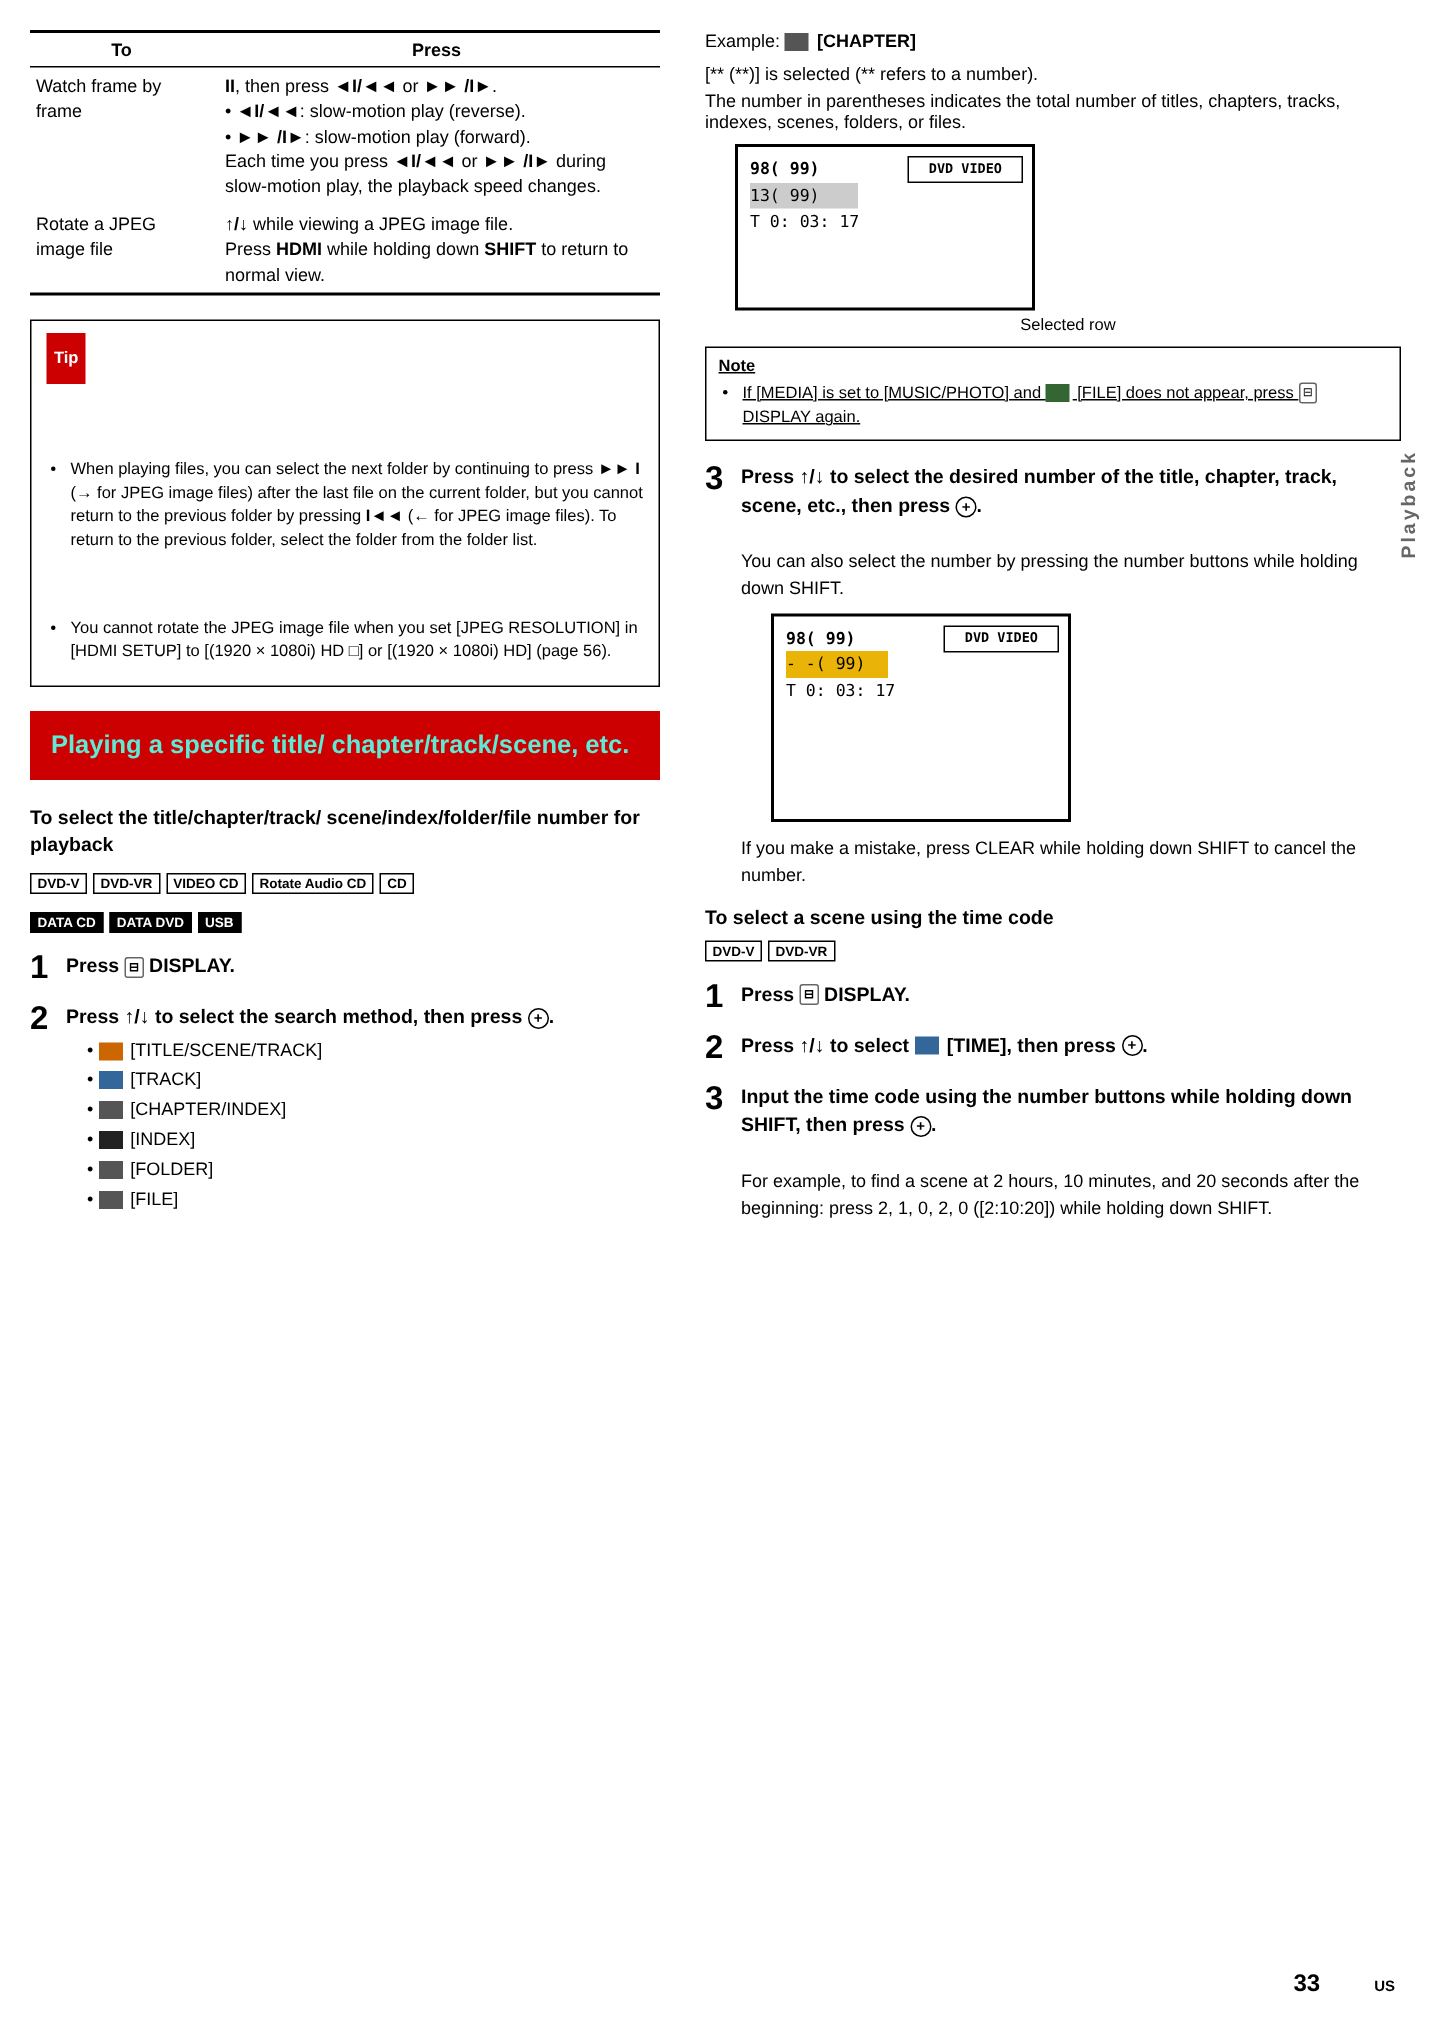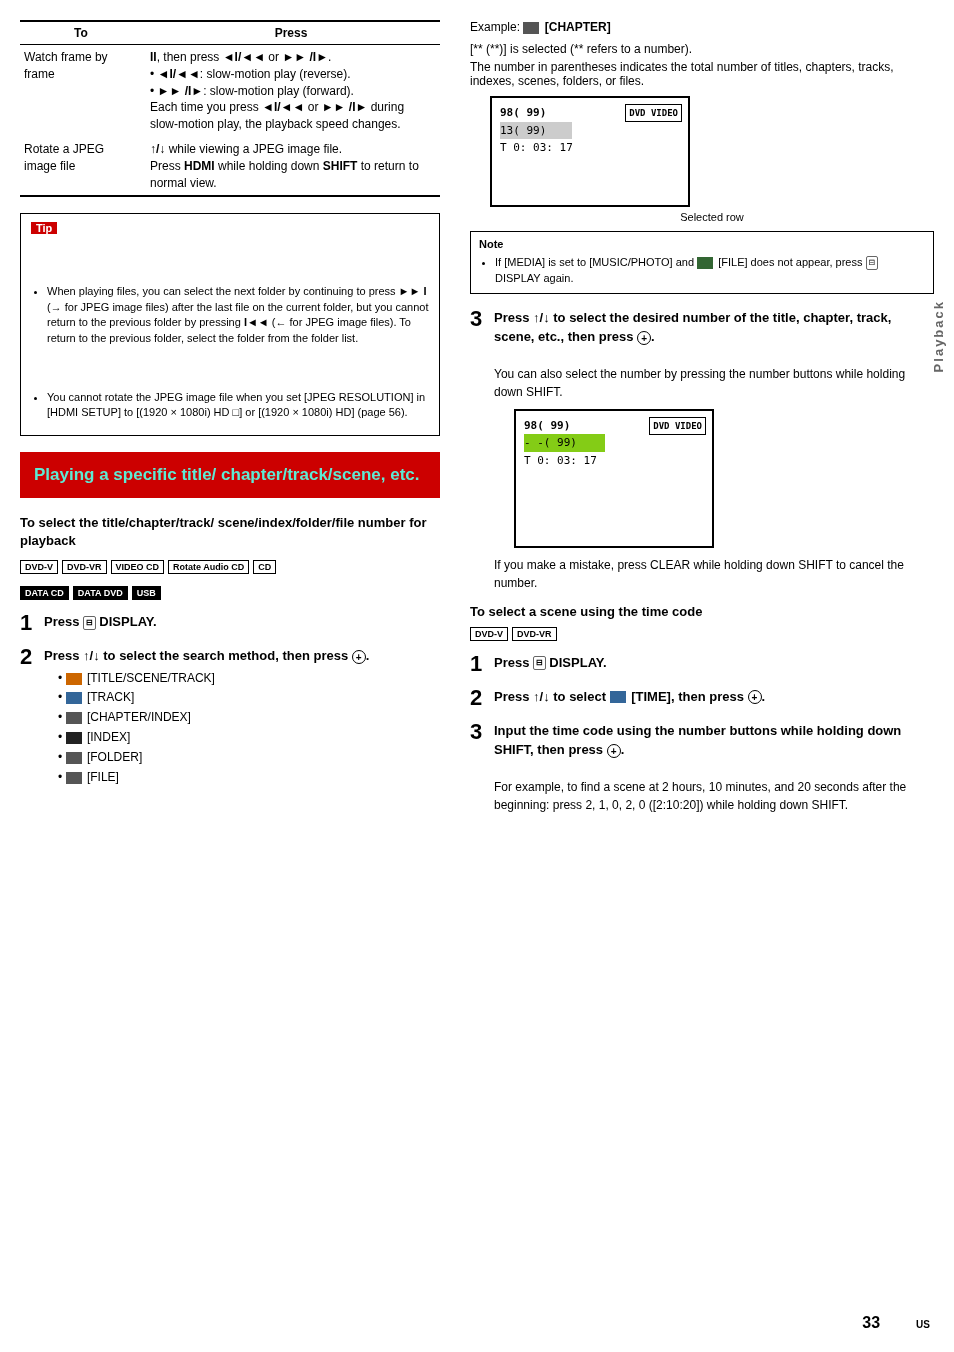--- a/index.html
+++ b/index.html
@@ -64,21 +64,21 @@
       border: 1px solid #000;
       padding: 8px 10px;
       margin-bottom: 16px;
       font-size: 11px;
     }
     .tip-header {
       background: #cc0000;
       color: #fff;
       font-weight: bold;
       font-size: 11px;
-      padding: 0 5px;
+      padding: 11px 5px;
       display: inline-block;
       margin-bottom: 6px;
     }
     .tip-box ul {
       padding-left: 16px;
       list-style: disc;
     }
     .tip-box li {
       margin-bottom: 6px;
       line-height: 1.4;
@@ -184,35 +184,36 @@
       line-height: 1.6;
       position: relative;
     }
     .dvd-screen .dvd-label {
       position: absolute;
       top: 6px;
       right: 6px;
       font-size: 9px;
       font-weight: bold;
       border: 1px solid #000;
-      padding: 1px 3px;
+      padding: 1px 13px;
     }
     .selected-row-label {
       text-align: center;
       font-size: 11px;
       margin-left: 20px;
       margin-bottom: 8px;
     }
 
     
     .note-box {
       border: 1px solid #000;
       padding: 6px 8px;
       margin-bottom: 14px;
       font-size: 11px;
+      text-decoration: underline;
     }
     .note-header {
       font-weight: bold;
       font-size: 11px;
       margin-bottom: 4px;
     }
     .note-box ul {
       padding-left: 16px;
       list-style: disc;
     }
@@ -424,21 +425,21 @@
       <div class="step-number">3</div>
       <div class="step-content">
         <strong>Press ↑/↓ to select the desired number of the title, chapter, track, scene, etc., then press <span class="circle-plus">+</span>.</strong>
         <br><br>
         <span>You can also select the number by pressing the number buttons while holding down SHIFT.</span>
 
         
         <div class="dvd-screen" style="margin-top:8px;">
           <div class="dvd-label">DVD VIDEO</div>
           <div style="font-weight:bold;">98( 99)</div>
-          <div style="background:#84cc16;width:81px;">- -( 99)</div>
+          <div style="background:#eab308;width:68px;">- -( 99)</div>
           <div>T  0: 03: 17</div>
           <div style="height:14px;"></div>
           <div style="height:14px;"></div>
           <div style="height:14px;"></div>
           <div style="height:14px;"></div>
           <div style="height:14px;"></div>
         </div>
 
         <div style="margin-top:8px;font-size:12px;">If you make a mistake, press CLEAR while holding down SHIFT to cancel the number.</div>
       </div>

